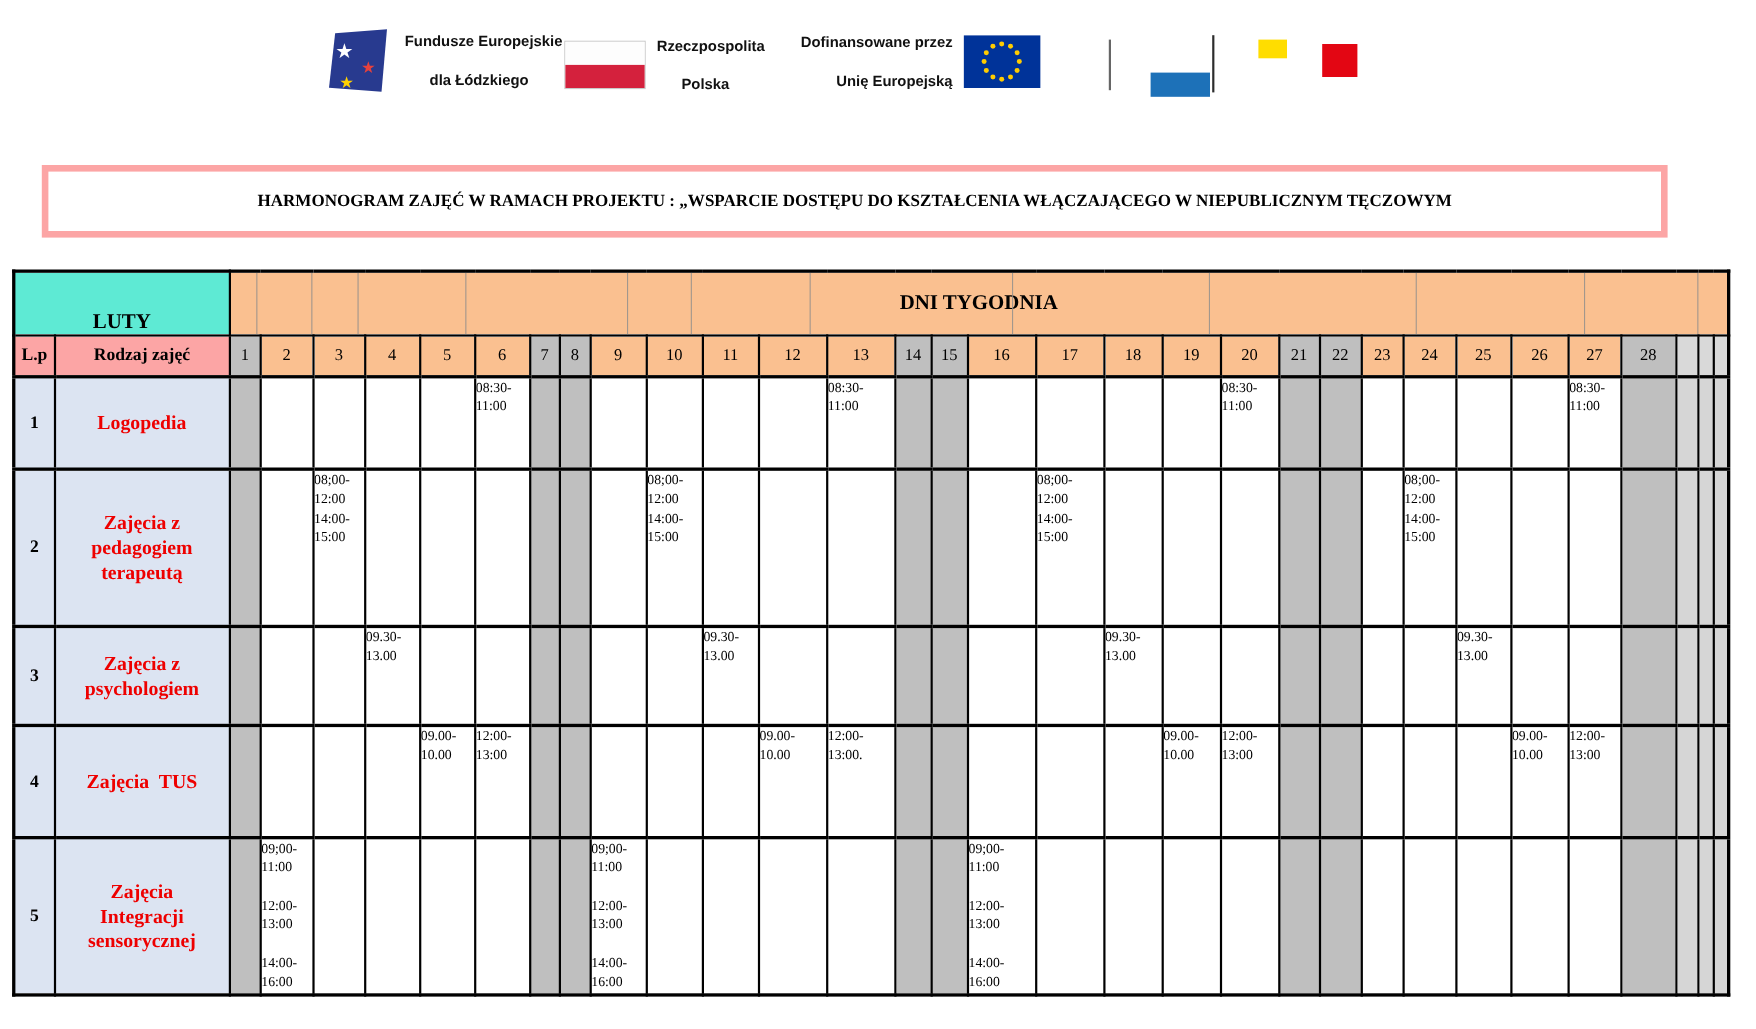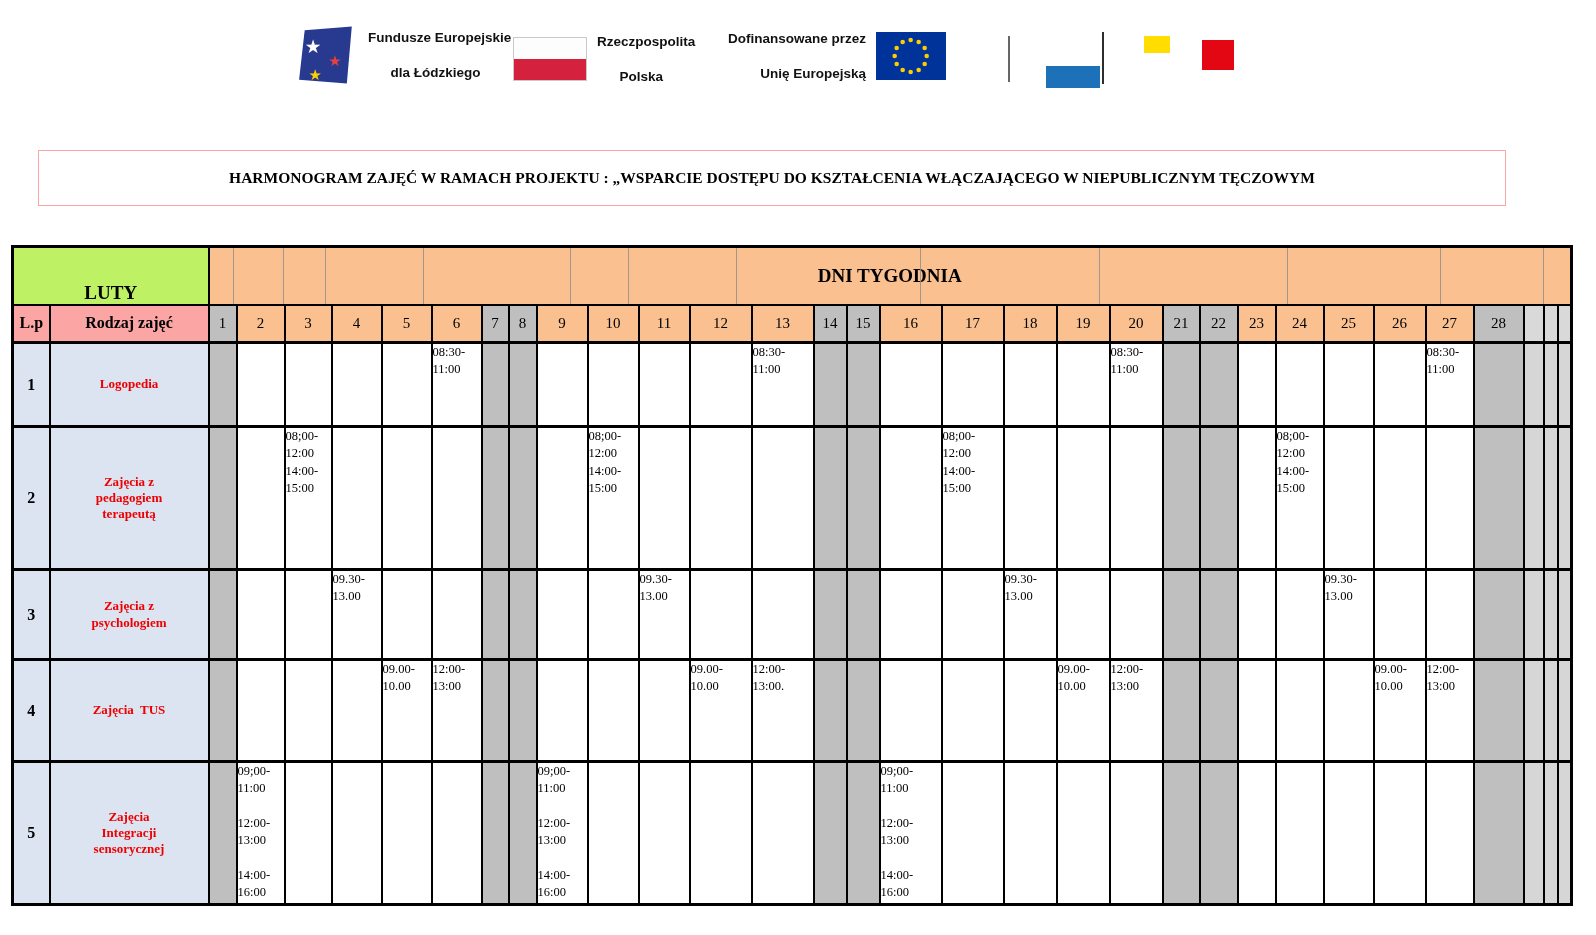--- a/index.html
+++ b/index.html
@@ -17,42 +17,42 @@
   .funding-text{text-align:right;}
   .sep{position:absolute;left:1008px;top:36px;width:2px;height:46px;background:#666;}
   .lodzkie{position:absolute;left:1040px;top:36px;width:210px;height:60px;}
   .lodzkie .blk{position:absolute;}
   .lodzkie .txt{position:absolute;left:10px;top:0px;font-family:"DejaVu Sans", sans-serif;
                 font-weight:400;font-size:37px;letter-spacing:2px;color:#2d2d2d;}
   .lodzkie .obar{position:absolute;left:62px;top:-4px;width:2px;height:52px;background:#2d2d2d;}
 
   
   .title-box{position:absolute;left:38px;top:150px;width:1466px;height:54px;
-             border:1px solid #fca5a5;background:#fff;display:flex;flex-direction:column;
+             border:6px solid #fca5a5;background:#fff;display:flex;flex-direction:column;
              justify-content:center;text-align:center;font-weight:bold;font-size:15.5px;
              color:#000;line-height:1.75;}
 
   
   table.sched{position:absolute;left:11px;top:245px;border-collapse:collapse;
               table-layout:fixed;border:3px solid #000;}
   table.sched td, table.sched th{border:2px solid #000;padding:0;overflow:hidden;
               font-family:"Liberation Serif", serif;box-sizing:border-box;}
   table.sched tbody td{border-top-width:3px;}
-  th.month{background:#bef264;font-size:19px;font-weight:bold;vertical-align:bottom;
+  th.month{background:#5eead4;font-size:19px;font-weight:bold;vertical-align:bottom;
            padding-bottom:4px;color:#000;}
   th.dni{background:#fac090;font-size:19px;font-weight:bold;color:#000;
          position:relative;vertical-align:middle;}
   .vline{position:absolute;top:0;bottom:0;width:1px;background:#8c8c8c;opacity:.8;}
   th.colhead{background:#fca5a5;color:#000;font-size:16px;font-weight:bold;}
   td.daynum{background:#fac090;text-align:center;font-size:15px;vertical-align:middle;}
   td.daynum.wknd{background:#bfbfbf;}
   td.daynum.xtra{background:#d9d9d9;}
   td.lp{background:#dce4f2;text-align:center;font-weight:bold;font-size:16px;
         vertical-align:middle;}
-  td.act{background:#dce4f2;text-align:center;font-weight:bold;font-size:13px;
+  td.act{background:#dce4f2;text-align:center;font-weight:bold;font-size:18px;
          color:#ee0000;vertical-align:middle;white-space:pre-wrap;line-height:1.25;margin-left:38px;}
   td.cell{background:#fff;vertical-align:top;text-align:left;font-size:12.5px;
           line-height:1.38;white-space:pre-wrap;padding:1px 0 0 2px;}
   td.cell.wknd{background:#bfbfbf;}
   td.cell.xtra{background:#d6d6d6;}
 </style>
 </head>
 <body>
 
 <div class="banner">

